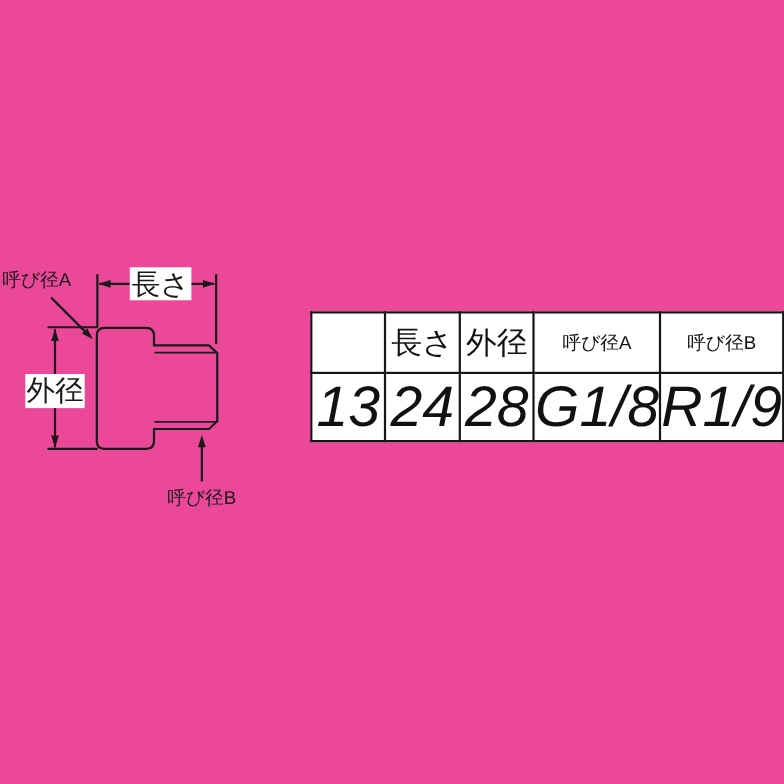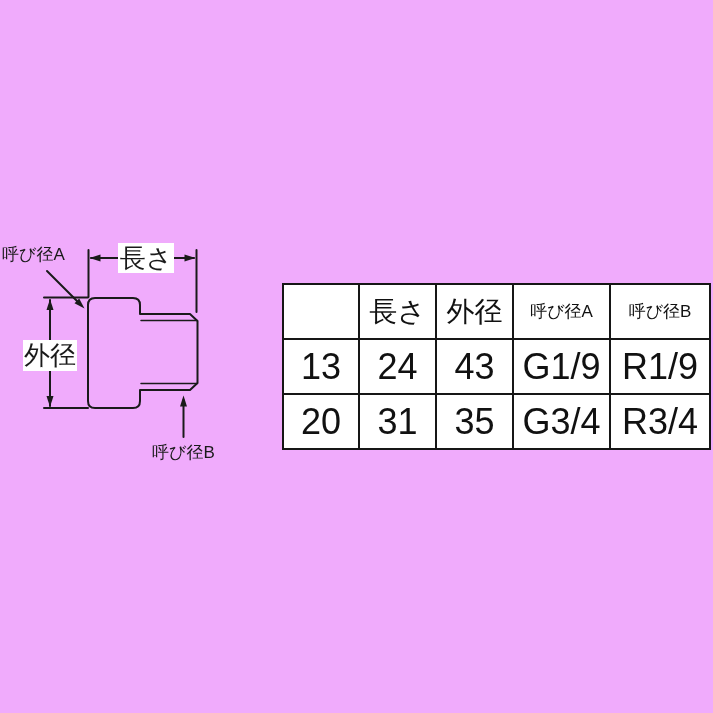--- a/index.html
+++ b/index.html
@@ -4,21 +4,21 @@
 <style>
   html, body {
     margin: 0;
     padding: 0;
     background: #ffffff;
   }
   .canvas {
     position: relative;
     width: 713px;
     height: 713px;
-    background: #f0abfc;
+    background: #ec4899;
     overflow: hidden;
     font-family: "Liberation Sans", sans-serif;
     color: #111111;
   }
   .linework {
     position: absolute;
     left: 0;
     top: 0;
     width: 713px;
     height: 713px;
@@ -53,21 +53,21 @@
   .spec-table th, .spec-table td {
     border: 2px solid #161616;
     text-align: center;
     vertical-align: middle;
     padding: 0;
     font-weight: 400;
     color: #111111;
     overflow: hidden;
   }
   .spec-table tr { height: 55px; }
-  .spec-table td { font-size: 36px; }
+  .spec-table td { font-size: 52px; font-style: italic; }
   th.hdr-lg { font-size: 28px; }
   th.hdr-sm { font-size: 17px; }
 </style>
 </head>
 <body>
 
 <div class="canvas">
 
   <svg class="linework" viewBox="0 0 713 713" fill="none" stroke="#1a1a1a" stroke-width="2" stroke-linecap="round" stroke-linejoin="round">
 
@@ -121,27 +121,20 @@
         <th class="hdr-lg">長さ</th>
         <th class="hdr-lg">外径</th>
         <th class="hdr-sm">呼び径A</th>
         <th class="hdr-sm">呼び径B</th>
       </tr>
     </thead>
     <tbody>
       <tr>
         <td>13</td>
         <td>24</td>
-        <td>43</td>
-        <td>G1/9</td>
+        <td>28</td>
+        <td>G1/8</td>
         <td>R1/9</td>
-      </tr>
-      <tr>
-        <td>20</td>
-        <td>31</td>
-        <td>35</td>
-        <td>G3/4</td>
-        <td>R3/4</td>
       </tr>
     </tbody>
   </table>
 
 </div>
 
 </body></html>

